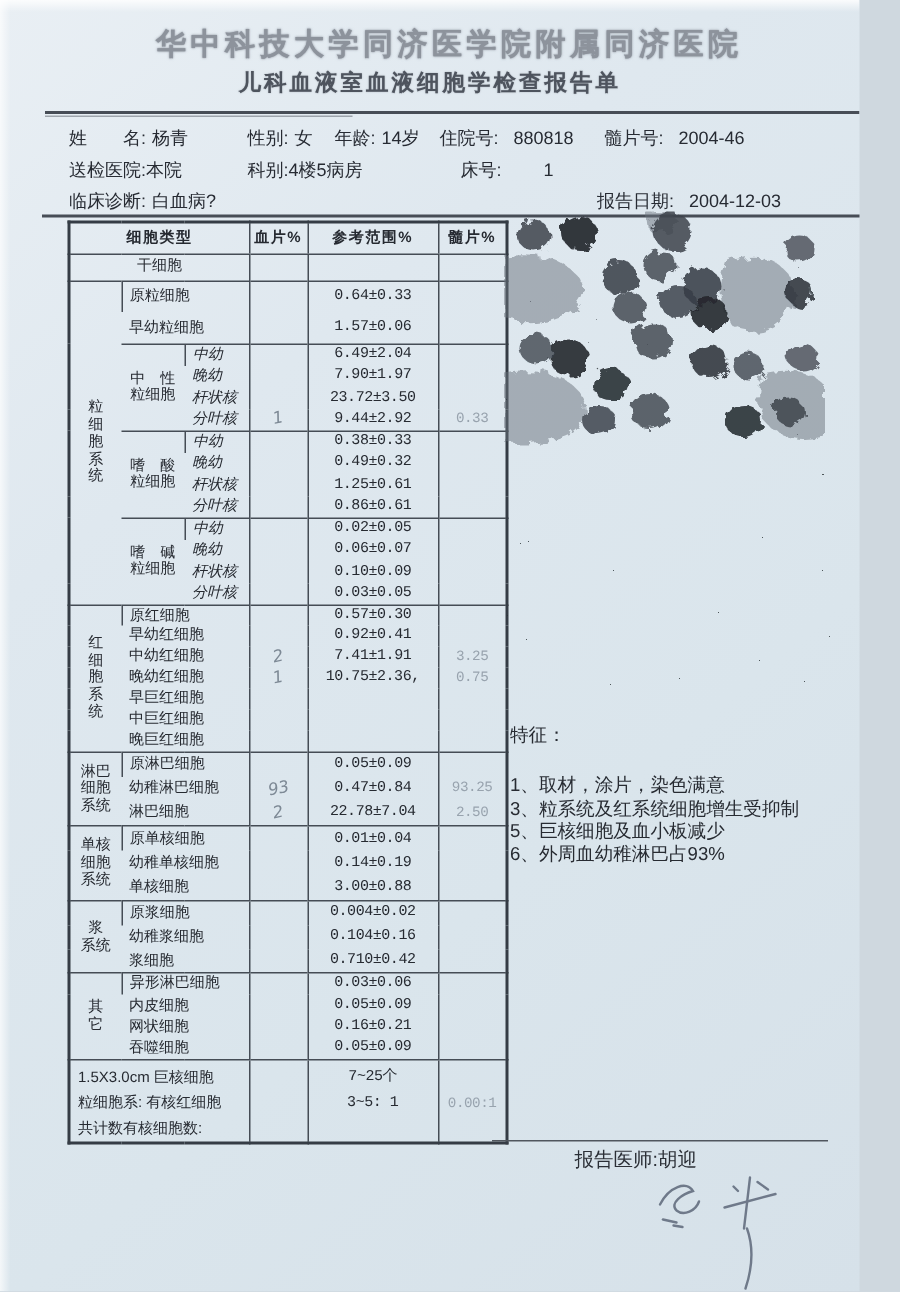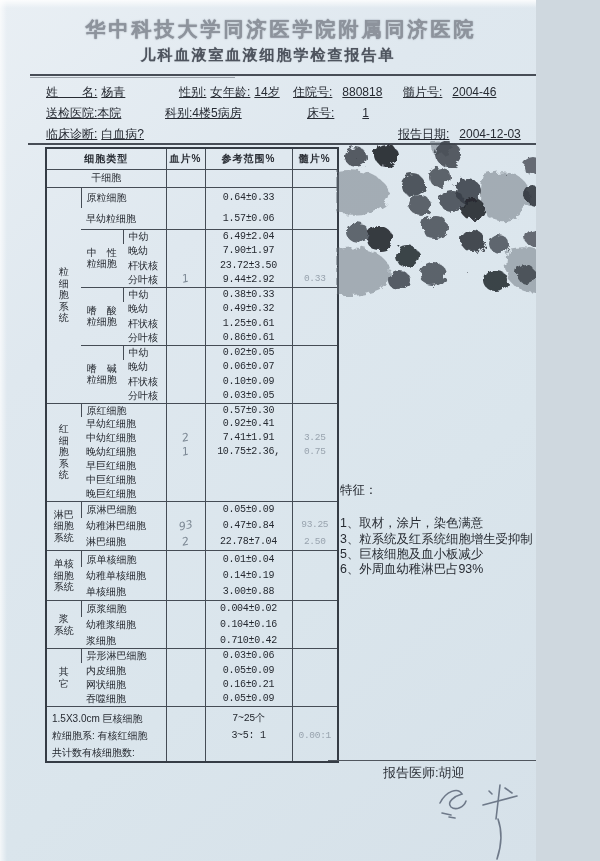--- a/index.html
+++ b/index.html
@@ -1,37 +1,37 @@
 <!DOCTYPE html>
 <html><head>
 <meta charset="utf-8">
 <style>
   html,body{margin:0;padding:0;background:#cfd8df;}
   .paper{
     position:relative;width:536px;height:861px;overflow:hidden;
     background:linear-gradient(140deg,#e9eff4 0%,#dfe8ef 30%,#dae5ec 65%,#d6e1e9 100%);
-    font-family:"Liberation Sans","DejaVu Sans",sans-serif;color:#262b33;
+    font-family:"Liberation Sans","DejaVu Sans",sans-serif;color:#262b33;padding-left:37px;
   }
   .paper::before{content:"";position:absolute;left:0;top:0;right:0;height:8px;
     background:linear-gradient(180deg,rgba(255,255,255,.85),rgba(255,255,255,0));pointer-events:none;}
   .paper::after{content:"";position:absolute;left:0;top:0;bottom:0;width:7px;
     background:linear-gradient(90deg,rgba(255,255,255,.7),rgba(255,255,255,0));pointer-events:none;}
 
   .abs{position:absolute;}
   .hospital-title{left:0;right:0;top:16px;text-align:center;padding-left:26px;
     font-size:20px;letter-spacing:3px;color:#8d939c;
     text-shadow:0 0 1px rgba(125,132,142,.9),0 0 2px rgba(150,156,165,.55);
     font-weight:bold;}
   .report-title{left:0;right:0;top:46px;text-align:center;font-size:15px;letter-spacing:2px;
     color:#4e545e;text-shadow:0 0 1px rgba(90,96,106,.5);font-weight:bold;}
   .rule-main{left:30px;top:74px;width:543px;height:2px;background:#474d56;}
   .rule-main2{left:30px;top:77px;width:205px;height:1px;background:rgba(71,77,86,.45);}
   .rule-info{left:28px;top:143px;width:548px;height:2px;background:#474d56;}
 
-  .fld{position:absolute;font-size:12px;white-space:nowrap;color:#272b33;text-decoration:underline;}
+  .fld{position:absolute;font-size:12px;white-space:nowrap;color:#272b33;}
   .fld .v{margin-left:4px;}
   .fld .vg{margin-left:10px;}
 
   table.rep{position:absolute;left:45px;top:147px;width:292px;border-collapse:collapse;
     table-layout:fixed;font-size:10px;color:#262a31;}
   table.rep{border:2px solid #353c45;}
   table.rep td{padding:0 2px;vertical-align:middle;border-left:1px solid #454c55;
     overflow:hidden;line-height:1.15;}
   table.rep td:first-child{border-left:none;}
   table.rep tbody{border-top:1px solid #454c55;}
@@ -44,21 +44,21 @@
   tbody.tb-red tr{height:14px;}
   tbody.tb-lymph tr{height:16.6px;}
   tbody.tb-mono tr{height:16.6px;}
   tbody.tb-plasma tr{height:16px;}
   tbody.tb-other tr{height:14.5px;}
   tbody.tb-foot tr{height:52px;}
   .sysv{white-space:pre-line;text-align:center;letter-spacing:0;}
   .lh44{line-height:44px;} .lh19{line-height:19px;} .lh13{line-height:13.5px;}
   .lh17{line-height:17px;} .lh24{line-height:24px;} .lh26{line-height:26px;}
   .name{padding-left:5px !important;text-align:left;}
-  .stage{padding-left:5px !important;text-align:left;}
+  .stage{padding-left:5px !important;text-align:left;font-style:italic;}
   .ctr{text-align:center;}
   .num{font-family:"Liberation Mono","DejaVu Sans Mono",monospace;text-align:center;
     font-size:10px;letter-spacing:-0.3px;}
   .fade{color:#98a3ae;font-size:9.5px;}
   .hand{display:inline-block;color:#7d8995;font-style:italic;font-size:11px;
     transform:rotate(-12deg);font-family:"DejaVu Sans",sans-serif;}
   .footcell{vertical-align:top !important;padding-top:3px !important;line-height:17px !important;}
   .footcell.name{white-space:pre-line;}
 
   .photo{position:absolute;}
@@ -77,21 +77,21 @@
 <div class="paper">
 
   <div class="abs hospital-title">华中科技大学同济医学院附属同济医院</div>
   <div class="abs report-title">儿科血液室血液细胞学检查报告单</div>
   <div class="abs rule-main"></div>
   <div class="abs rule-main2"></div>
 
   <div class="fld" style="left:46px;top:84px">
     <span>姓　　名:</span><span class="v">杨青</span>
   </div>
-  <div class="fld" style="left:179px;top:84px">
+  <div class="fld" style="left:165px;top:84px">
     <span>性别:</span><span class="v">女</span>
   </div>
   <div class="fld" style="left:223px;top:84px">
     <span>年龄:</span><span class="v">14岁</span>
   </div>
   <div class="fld" style="left:293px;top:84px">
     <span>住院号:</span><span class="vg">880818</span>
   </div>
   <div class="fld" style="left:403px;top:84px">
     <span>髓片号:</span><span class="vg">2004-46</span>

